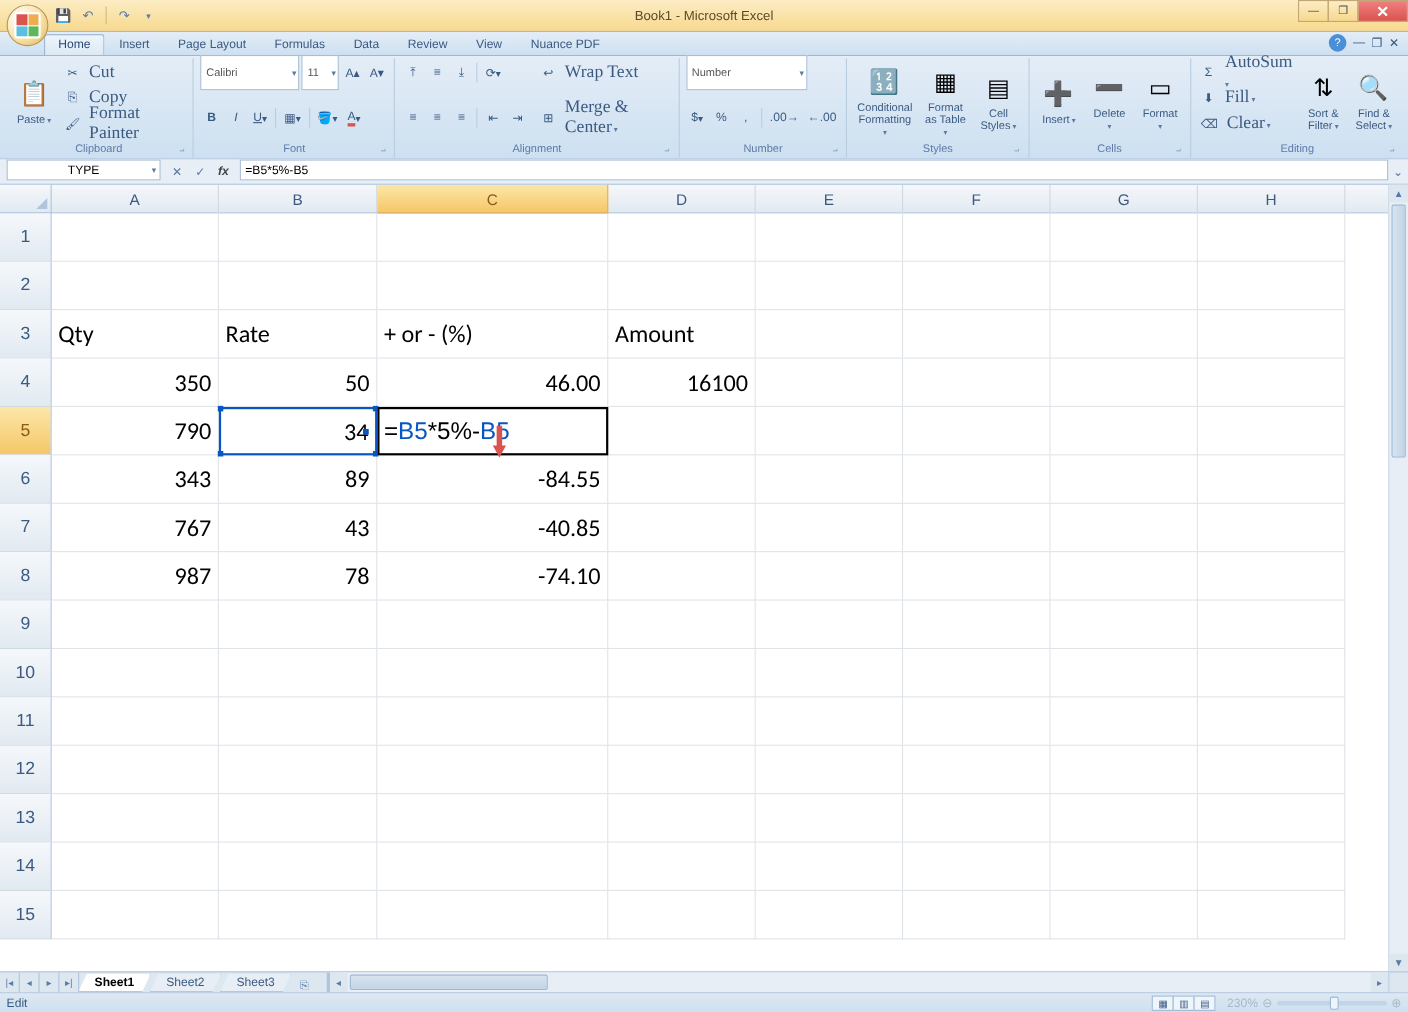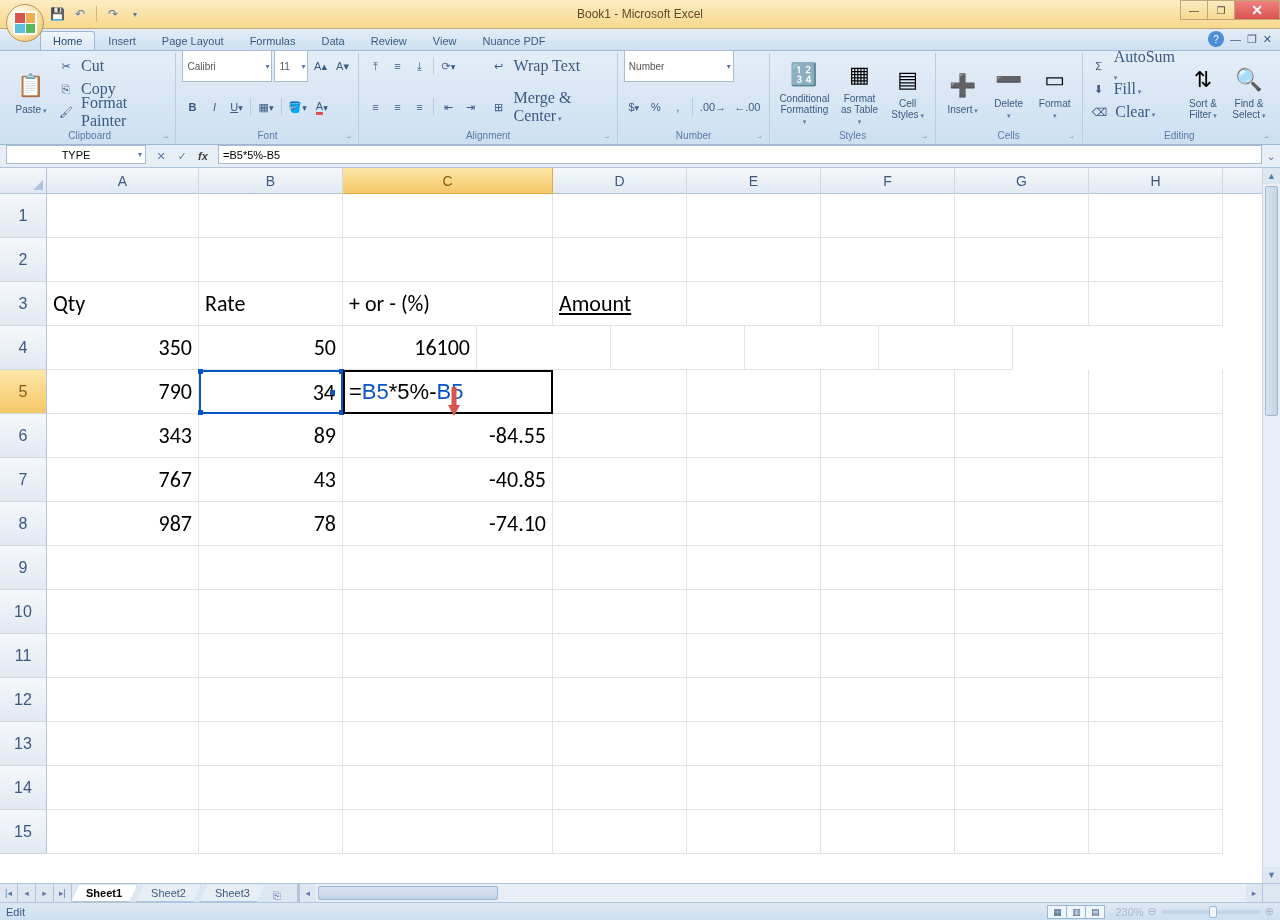--- a/index.html
+++ b/index.html
@@ -373,30 +373,31 @@
           <div class="cell" style="width: 134px;"></div>
           <div class="cell" style="width: 134px;"></div>
           <div class="cell" style="width: 134px;"></div>
           <div class="cell" style="width: 134px;"></div>
         </div>
         <div class="row">
           <div class="row-h">3</div>
           <div class="cell left" style="width: 152px;">Qty</div>
           <div class="cell left" style="width: 144px;">Rate</div>
           <div class="cell left" style="width: 210px;">+ or - (%)</div>
-          <div class="cell left" style="width: 134px; text-decoration: underline;">Amount</div>
+          <div class="cell left" style="width: 134px;">Amount</div>
           <div class="cell left" style="width: 134px;"></div>
           <div class="cell left" style="width: 134px;"></div>
           <div class="cell left" style="width: 134px;"></div>
           <div class="cell left" style="width: 134px;"></div>
         </div>
         <div class="row">
           <div class="row-h">4</div>
           <div class="cell" style="width: 152px;">350</div>
           <div class="cell" style="width: 144px;">50</div>
+          <div class="cell" style="width: 210px;">46.00</div>
           <div class="cell" style="width: 134px;">16100</div>
           <div class="cell" style="width: 134px;"></div>
           <div class="cell" style="width: 134px;"></div>
           <div class="cell" style="width: 134px;"></div>
           <div class="cell" style="width: 134px;"></div>
         </div>
         <div class="row">
           <div class="row-h active">5</div>
           <div class="cell" style="width: 152px;">790</div>
           <div class="cell ref-blue" style="width: 144px;">34<span class="rb-tl"></span><span class="rb-tr"></span><span class="rb-bl"></span><span class="rb-br"></span></div>

